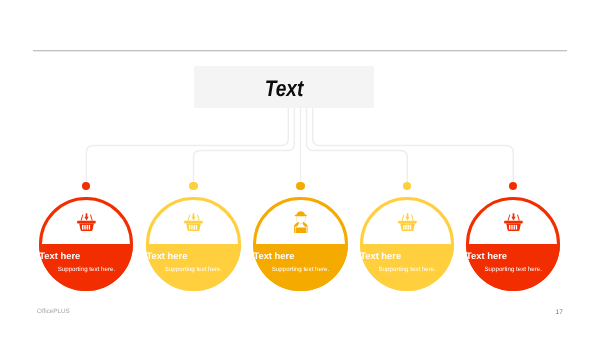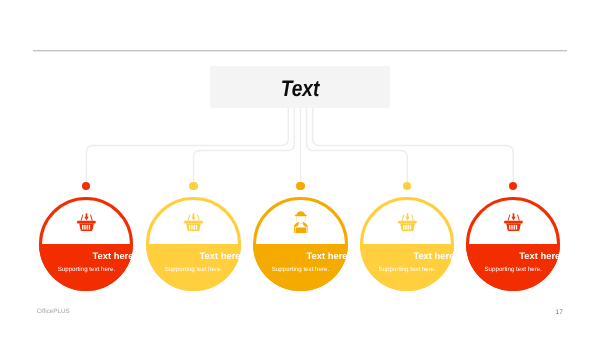--- a/index.html
+++ b/index.html
@@ -1,30 +1,30 @@
 <!DOCTYPE html>
 <html><head>
 <meta charset="utf-8">
 <style>
   html,body{margin:0;padding:0;}
   body{width:600px;height:337px;background:#ffffff;font-family:"Liberation Sans",sans-serif;overflow:hidden;
        -webkit-font-smoothing:antialiased;text-rendering:geometricPrecision;}
   #slide{position:relative;width:600px;height:337px;background:#fff;}
   .top-rule{position:absolute;left:33px;top:50px;width:534px;height:2px;
       background:linear-gradient(to bottom,#c4c4c4 0%,#c4c4c4 50%,#e8e8e8 50%,#e8e8e8 100%);}
-  .title-box{position:absolute;left:210px;top:66px;width:180px;height:42px;background:#f4f4f4;border-radius:2px;}
+  .title-box{position:absolute;left:194px;top:66px;width:180px;height:42px;background:#f4f4f4;border-radius:2px;}
   .title-box span{position:absolute;left:0;top:0;width:180px;height:42px;line-height:45.6px;text-align:center;
       font-size:22.5px;font-weight:bold;font-style:italic;color:#0d0d0d;transform:scaleX(0.85);}
   svg.conn{position:absolute;left:0;top:0;}
   .dot{position:absolute;border-radius:50%;}
   .circwrap{position:absolute;}
   .ring{position:absolute;left:0;top:0;border-radius:50%;box-sizing:border-box;}
   .halffill{position:absolute;overflow:hidden;}
   .halffill i{position:absolute;display:block;border-radius:50%;}
-  .lbl{position:absolute;text-align:right;color:#fff;font-weight:bold;font-size:9.4px;line-height:9.4px;white-space:nowrap;}
+  .lbl{position:absolute;text-align:left;color:#fff;font-weight:bold;font-size:9.4px;line-height:9.4px;white-space:nowrap;}
   .sub{position:absolute;text-align:center;color:#fff;font-size:6.2px;line-height:6.2px;white-space:nowrap;}
   .icon{position:absolute;}
   .foot-left{position:absolute;left:37px;top:309px;font-size:6.3px;line-height:6.3px;color:#a6a6a6;}
   .foot-right{position:absolute;left:555.6px;top:310px;font-size:6.6px;line-height:6.6px;color:#6f6f6f;}
 </style>
 </head>
 <body>
 
 <div id="slide">
   <div class="top-rule"></div>

